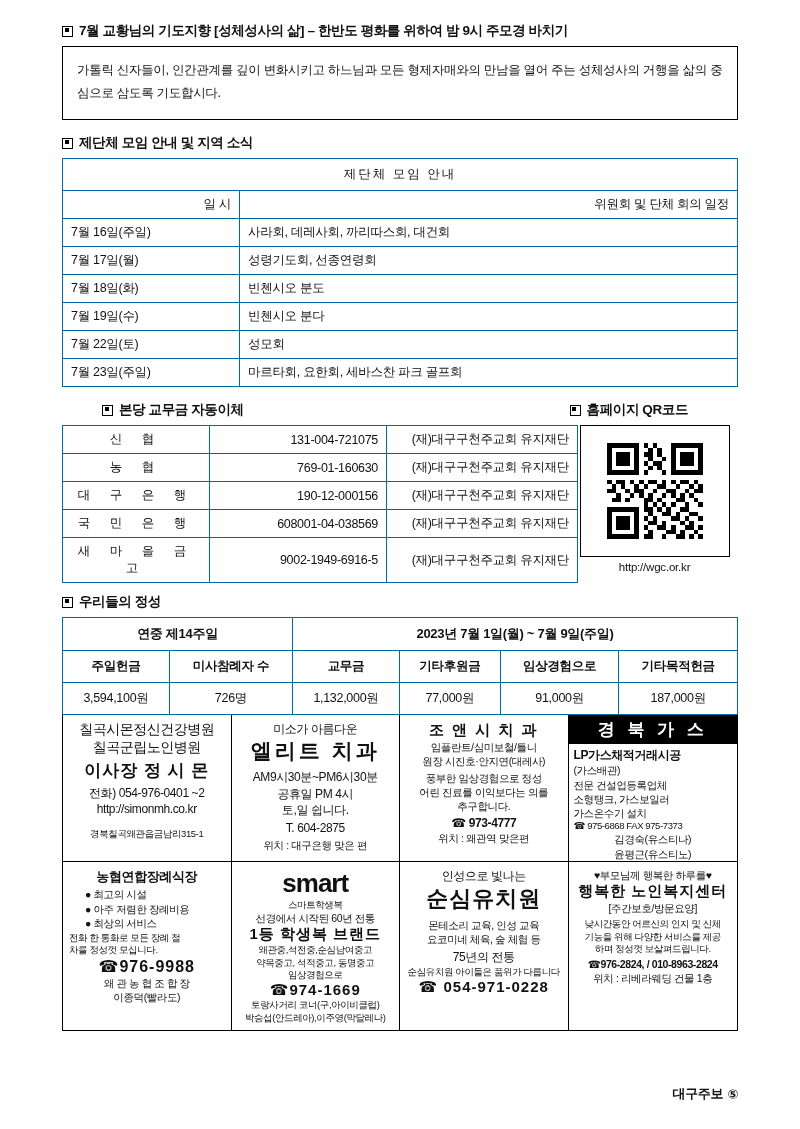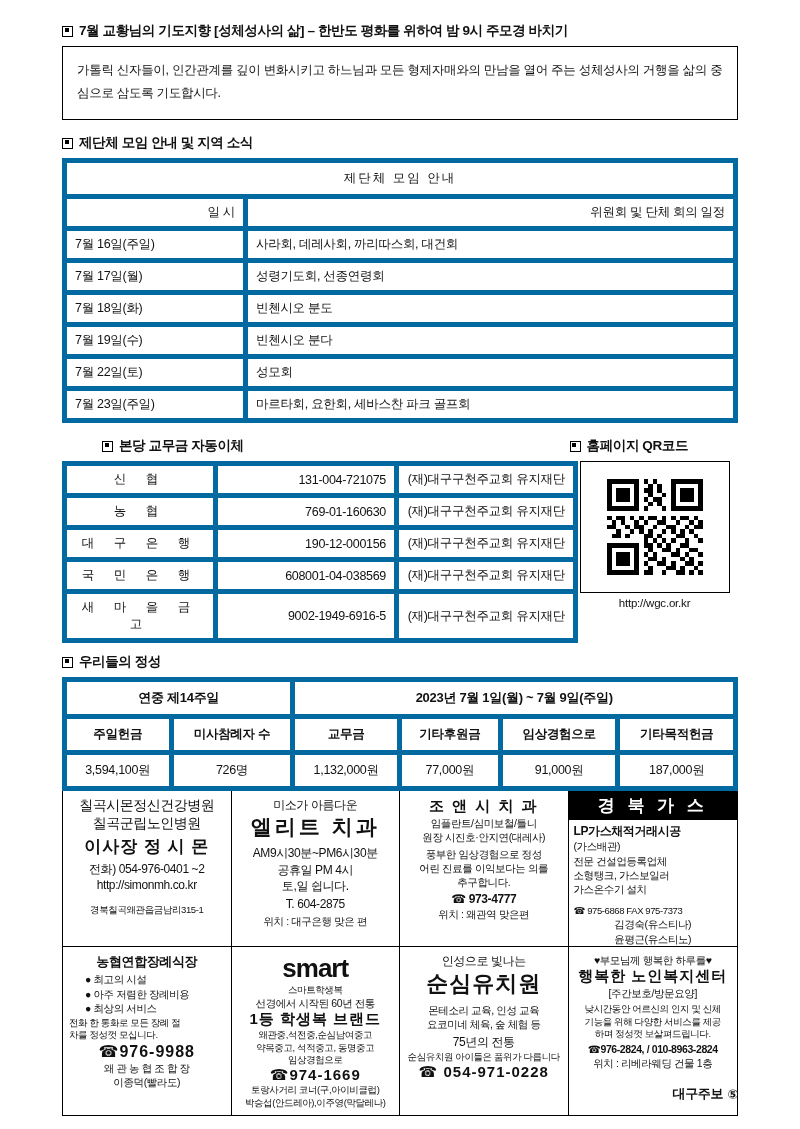--- a/index.html
+++ b/index.html
@@ -24,21 +24,21 @@
   }
   .sq-outline{display:inline-block;width:9px;height:9px;border:1px solid #000;background:#fff;position:relative;}
   .sq-outline:after{content:"";position:absolute;left:1.5px;top:1.5px;width:4px;height:4px;background:#000;}
   .box{
     border:1px solid #000;box-sizing:border-box;
   }
   .para{
     padding:12px 14px 14px 14px;font-size:12.5px;line-height:1.85;letter-spacing:-0.3px;
   }
   table{border-collapse:collapse;width:100%;}
-  td,th{border:5px solid #0369a1;font-size:12.5px;padding:5px 8px;letter-spacing:-0.3px;font-weight:normal;}
+  td,th{border:1px solid #0369a1;font-size:12.5px;padding:5px 8px;letter-spacing:-0.3px;font-weight:normal;}
   .ctr{text-align:right;}
   .tbl-title{text-align:center;font-size:12.5px;padding:7px 0;letter-spacing:2px;}
   .mt14{margin-top:14px;}
   .mt10{margin-top:10px;}
   .row-head{display:flex;justify-content:space-between;align-items:center;}
   .bank-wrap{display:flex;gap:10px;}
   .bank-left{width:516px;}
   .qr-right{width:133px;display:flex;flex-direction:column;align-items:center;}
   .qr-box{border:1px solid #000;width:150px;height:132px;display:flex;align-items:center;justify-content:center;box-sizing:border-box;}
   .qr{width:96px;height:96px;}
@@ -337,21 +337,21 @@
       </div>
 
       <div class="ad" style="padding:0">
         <div class="blk">경 북 가 스</div>
         <div style="padding:3px 5px 0 5px;text-align:left">
           <div class="ad-md" style="font-weight:bold">LP가스채적거래시공</div>
           <div class="ad-sm">(가스배관)</div>
           <div class="ad-sm">전문 건설업등록업체</div>
           <div class="ad-sm">소형탱크, 가스보일러</div>
           <div class="ad-sm">가스온수기 설치</div>
-          <div class="ad-xs" style="margin-top:9px">☎ 975-6868 FAX 975-7373</div>
+          <div class="ad-xs" style="margin-top:0">☎ 975-6868 FAX 975-7373</div>
           <div class="ad-sm" style="text-align:center">김경숙(유스티나)</div>
           <div class="ad-sm" style="text-align:center">윤평근(유스티노)</div>
         </div>
       </div>
 
       <div class="ad">
         <div class="ad-md" style="font-weight:bold;font-size:13px">농협연합장례식장</div>
         <div class="ad-sm" style="text-align:left;padding-left:16px;margin-top:2px">● 최고의 시설</div>
         <div class="ad-sm" style="text-align:left;padding-left:16px">● 아주 저렴한 장례비용</div>
         <div class="ad-sm" style="text-align:left;padding-left:16px">● 최상의 서비스</div>

